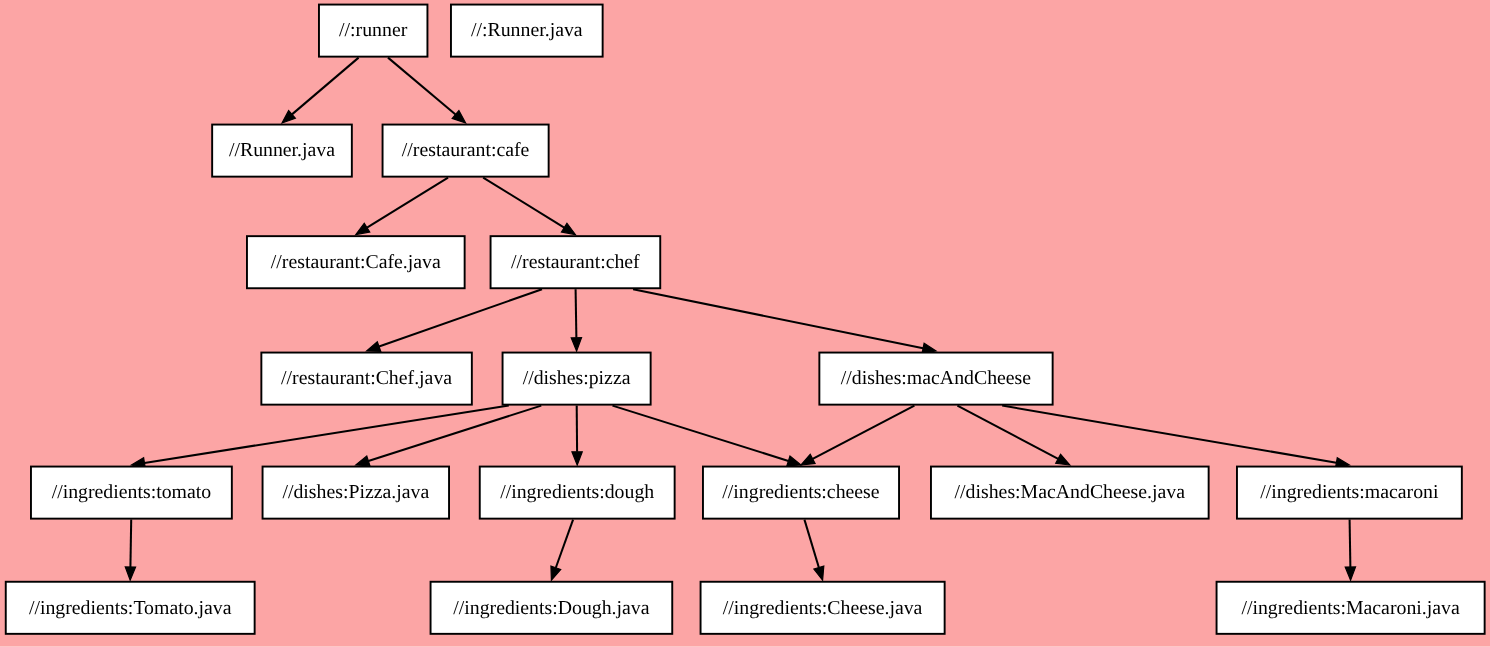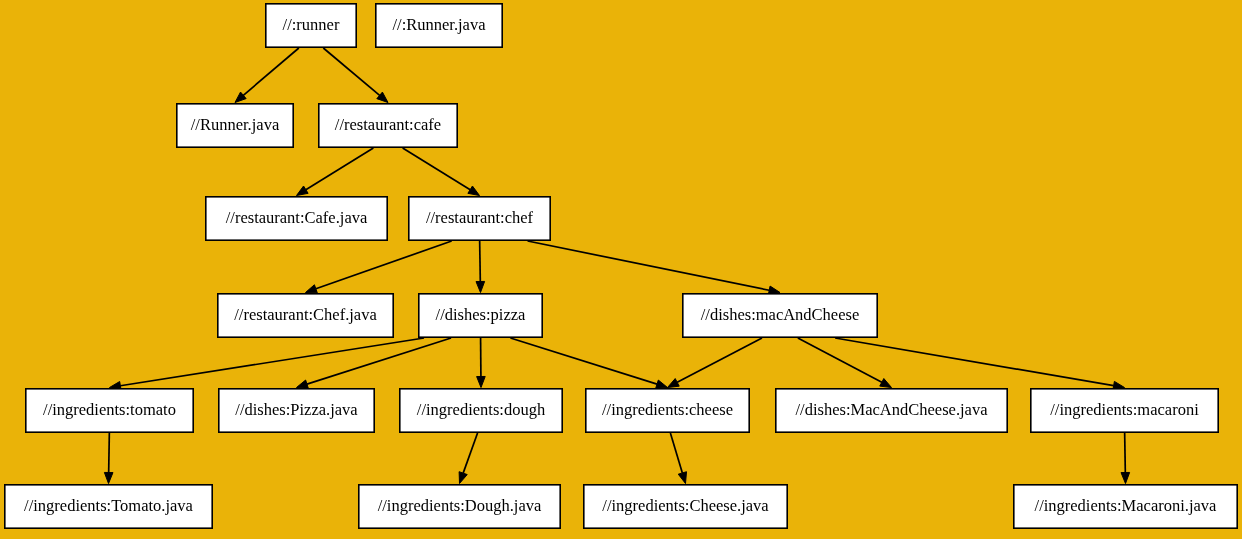--- a/index.html
+++ b/index.html
@@ -4,21 +4,21 @@
 <style>
   html, body {
     margin: 0;
     padding: 0;
     background: #ffffff;
   }
   #graph-root {
     position: relative;
     width: 1242px;
     height: 539px;
-    background: #eab308;
+    background: #fca5a5;
     overflow: hidden;
     font-family: "Liberation Serif", "DejaVu Serif", serif;
   }
   svg#graph-canvas {
     position: absolute;
     top: 0;
     left: 0;
     width: 1242px;
     height: 539px;
     display: block;

